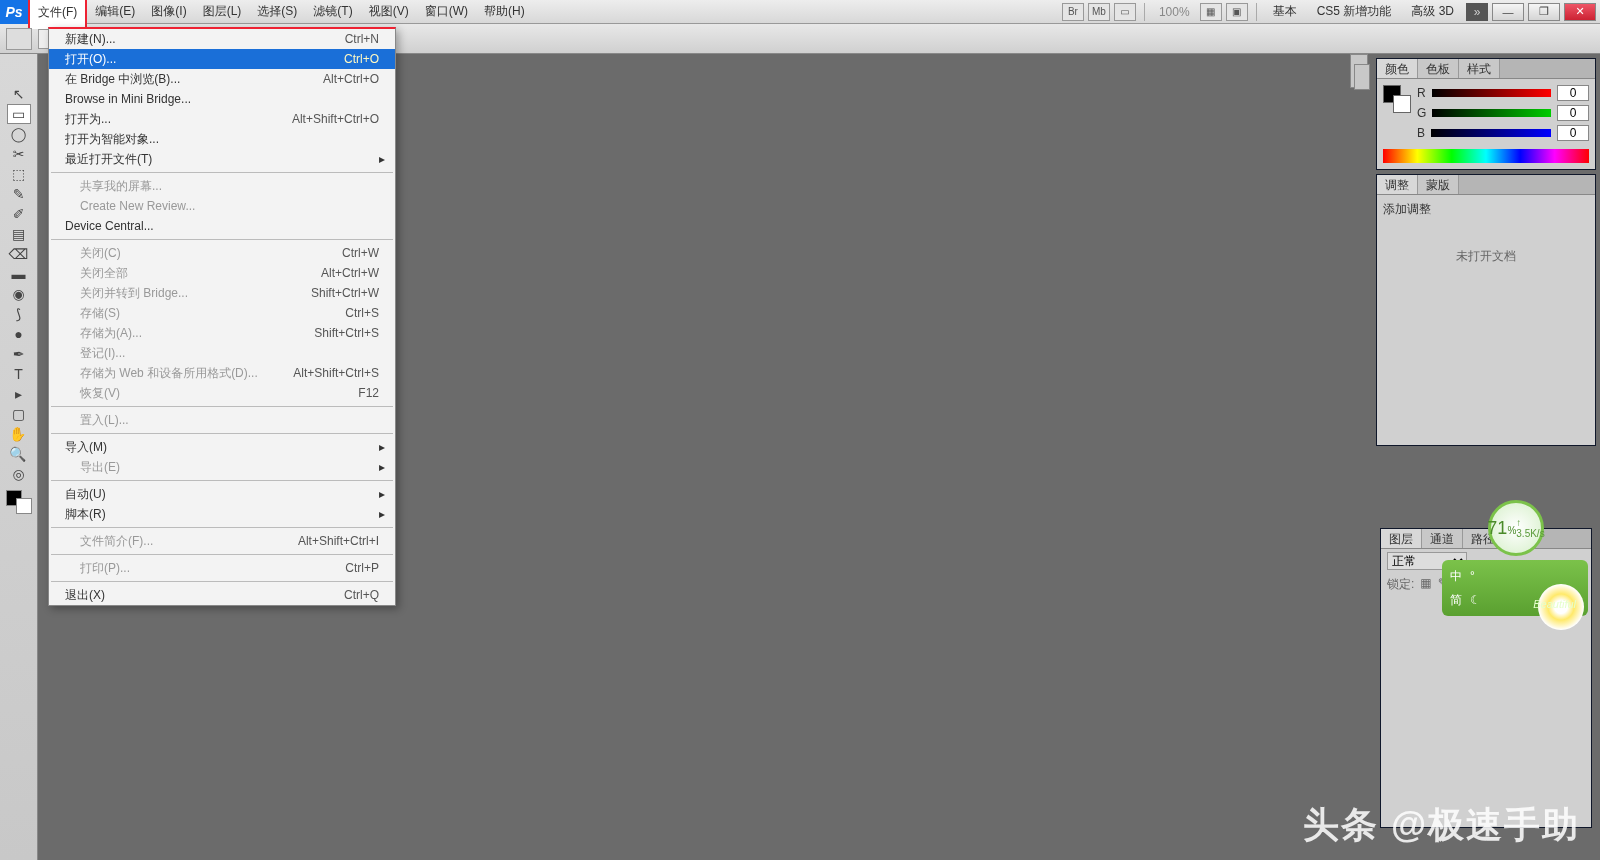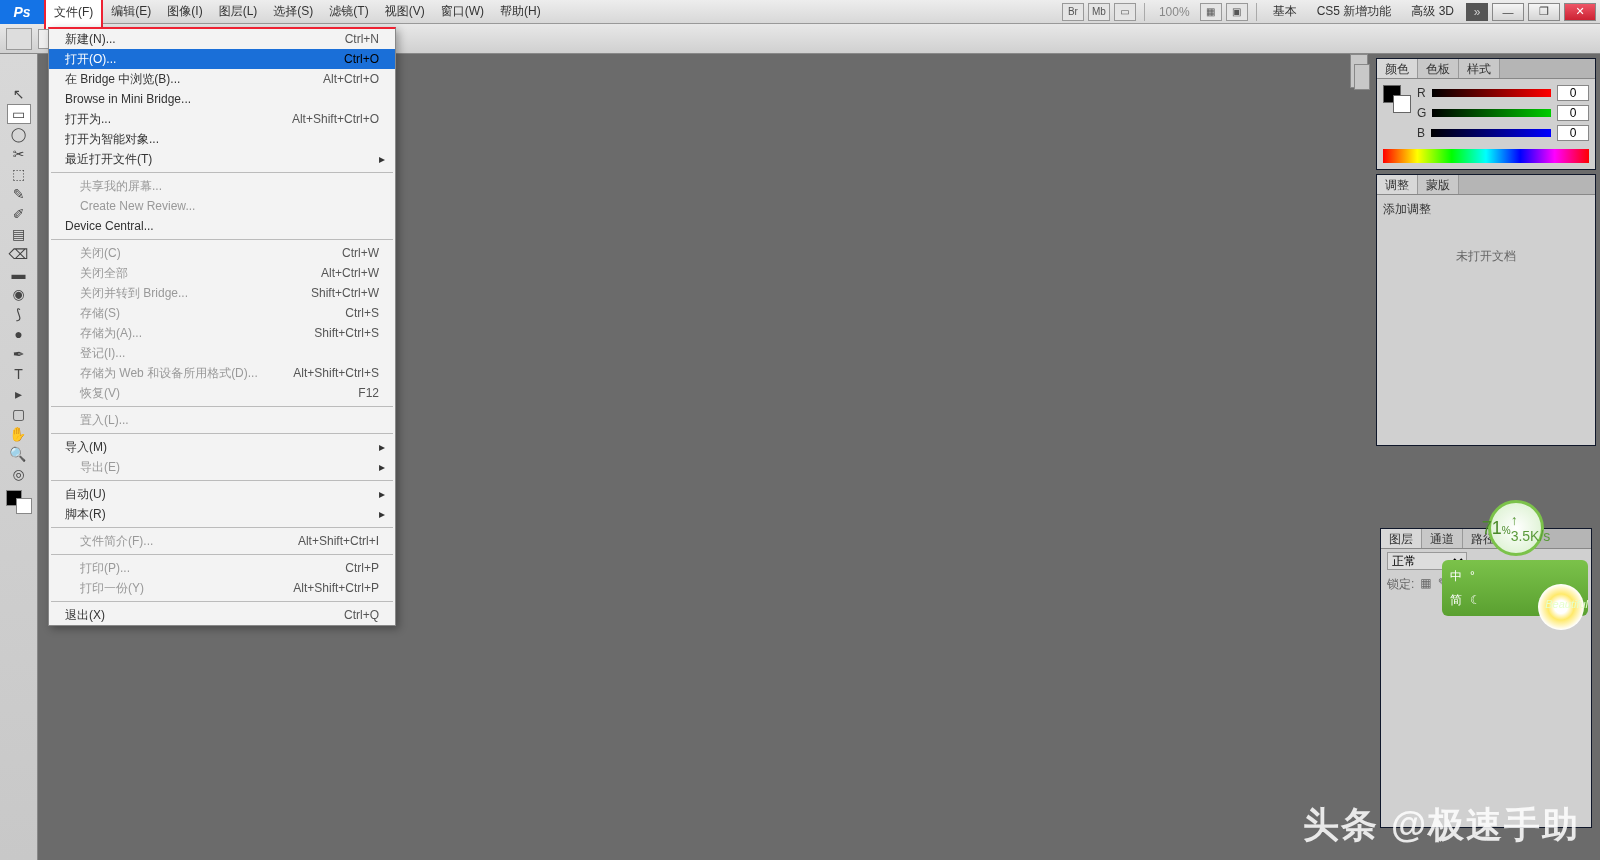--- a/index.html
+++ b/index.html
@@ -1,19 +1,19 @@
 <!DOCTYPE html>
 <html><head>
 <meta charset="utf-8">
 <style>
 * { margin: 0; padding: 0; box-sizing: border-box; font-family: "Microsoft YaHei", "SimSun", Arial, sans-serif; font-size: 12px; }
 body { width: 1600px; height: 860px; background: #6b6b6b; overflow: hidden; position: relative; }
 
 .menubar { height: 24px; background: linear-gradient(#ededed, #d8d8d8); border-bottom: 1px solid #999; display: flex; align-items: center; }
-.ps-logo { width: 44px; height: 24px; background: #1473e6; color: #fff; display: flex; align-items: center; justify-content: center; font-weight: bold; font-style: italic; font-size: 14px; }
+.ps-logo { width: 28px; height: 24px; background: #1473e6; color: #fff; display: flex; align-items: center; justify-content: center; font-weight: bold; font-style: italic; font-size: 14px; }
 .menubar .menu { padding: 0 8px; height: 35px; display: flex; align-items: center; color: #333; cursor: default; }
 .menubar .menu.active { background: #fff; border: 2px solid #e23; border-bottom: none; }
 .menubar .right-group { margin-left: auto; display: flex; align-items: center; gap: 4px; padding-right: 4px; }
 .mb-icon { width: 22px; height: 18px; border: 1px solid #999; background: #e5e5e5; display:flex;align-items:center;justify-content:center;font-size:10px;color:#555;}
 .mb-sep { width: 1px; height: 18px; background: #aaa; margin: 0 4px; }
 .ws-btn { padding: 2px 8px; color: #333; }
 .ws-arrow { width: 22px; height: 18px; background: #555; color:#ccc; display:flex;align-items:center;justify-content:center;}
 .win-btn { width: 32px; height: 18px; border: 1px solid #888; background: linear-gradient(#f5f5f5,#d5d5d5); display:flex;align-items:center;justify-content:center;font-size:11px;color:#444;}
 .win-btn.close { background: linear-gradient(#e56,#c23); color:#fff; }
 
@@ -29,21 +29,21 @@
 .toolbox .t.sel { background:#fff; border:1px solid #888;}
 .toolbox .sw { width:26px; height:24px; margin-top:4px; position:relative;}
 .toolbox .sw .fg{position:absolute;width:16px;height:16px;background:#000;border:1px solid #888;top:0;left:0;}
 .toolbox .sw .bg{position:absolute;width:16px;height:16px;background:#fff;border:1px solid #888;bottom:0;right:0;}
 
 .dropdown { position:absolute; left:48px; top:27px; width:348px; background:#f3f3f3; border:1px solid #888; border-top:2px solid #e23; box-shadow:3px 3px 8px rgba(0,0,0,0.3); z-index:100;}
 .dropdown .mi { height:20px; display:flex; align-items:center; padding:0 16px; color:#333; position:relative;}
 .dropdown .mi .sc { margin-left:auto; color:#555;}
 .dropdown .mi .arr { position:absolute; right:10px; color:#333;}
 .dropdown .mi.sel { background:#1a6fd8; color:#fff;}
-.dropdown .mi.sel .sc { color:#000000;}
+.dropdown .mi.sel .sc { color:#fef9c3;}
 .dropdown .mi.dis { color:#999;padding-left:31px;}
 .dropdown .sep { height:1px; background:#bbb; margin:3px 2px;}
 
 .canvas { position:absolute; left:38px; top:54px; right:228px; bottom:0; background:#6b6b6b;}
 
 .right-dock { position:absolute; right:0; top:54px; width:228px; bottom:0; background:#6b6b6b;}
 .dock-btn { position:absolute; left:-18px; top:10px; width:16px; height:26px; background:#c8c8c8; border:1px solid #888;}
 .panel { margin:4px 4px 0 4px; background:#d0d0d0; border:1px solid #0f172a;}
 .panel .tabs{ display:flex; height:20px; background:#b5b5b5; border-bottom:1px solid #888;}
 .panel .tab{ padding:2px 8px; color:#333; background:#c8c8c8; border-right:1px solid #999;}
@@ -61,25 +61,25 @@
 .csw .b{position:absolute;width:18px;height:18px;background:#fff;border:1px solid #666;bottom:0;right:0;}
 .adj-body{ text-align:center; padding:30px 0; color:#666;}
 
 .layers-panel{ position:absolute; left:4px; right:4px; top:470px;}
 .layers-panel .row{ display:flex; align-items:flex-start; gap:6px; padding:3px 6px; color:#666; font-size:11px;}
 .layers-panel select{ width:80px;height:18px;border:1px solid #999;background:#ddd;}
 
 .widget{ position:absolute; right:12px; bottom:200px; width:150px; height:120px;}
 .widget .circle{ position:absolute; top:-40px; left:50px; width:56px; height:56px; border-radius:50%; background:radial-gradient(#fff,#d5efc8); border:3px solid #7bc24a; display:flex; flex-direction:row; align-items:center; justify-content:center;}
 .widget .circle .p{ font-size:18px; color:#4a8a2a;}
-.widget .circle .s{ font-size:14px; color:#5a9a3a;}
+.widget .circle .s{ font-size:10px; color:#5a9a3a;}
 .widget .bar{ position:absolute; top:20px; right:0; width:146px; height:56px; background:linear-gradient(#7bc24a,#5aa030); border-radius:6px; display:flex; flex-direction:column; justify-content:space-around; padding:4px 8px; color:#fff;}
 .widget .bar .r{ display:flex; align-items:center; gap:8px;}
 .widget .flower{ position:absolute; right:4px; top:24px; width:46px; height:46px; background:radial-gradient(circle,#fff 20%,#ffe96a 40%, #fff 70%); border-radius:50%;}
-.widget .bt{ position:absolute; right:0; bottom:6px; color:#e5ffcc; font-style:italic; font-size:11px;}
+.widget .bt{ position:absolute; right:12px; bottom:6px; color:#e5ffcc; font-style:italic; font-size:11px;}
 
 .watermark{ position:absolute; right:20px; bottom:10px; color:rgba(255,255,255,0.85); font-size:36px; font-weight:bold; letter-spacing:2px;}
 .collapsed-strip{position:absolute; right:232px; top:54px; width:18px; height:34px; background:#c8c8c8; border:1px solid #888; display:flex;align-items:center;justify-content:center;color:#666;font-size:10px;}
 </style>
 </head>
 <body>
 
 <div class="menubar">
   <div class="ps-logo">Ps</div>
   <div id="menus" style="display: flex;">
@@ -245,24 +245,20 @@
     </div>
     <div class="sep"></div>
     <div class="mi dis">
       <span>文件简介(F)...</span>
       <span class="sc">Alt+Shift+Ctrl+I</span>
     </div>
     <div class="sep"></div>
     <div class="mi dis">
       <span>打印(P)...</span>
       <span class="sc">Ctrl+P</span>
-    </div>
-    <div class="mi dis">
-      <span>打印一份(Y)</span>
-      <span class="sc">Alt+Shift+Ctrl+P</span>
     </div>
     <div class="sep"></div>
     <div class="mi">
       <span>退出(X)</span>
       <span class="sc">Ctrl+Q</span>
     </div>
   </div>
 
 <div class="canvas"></div>
 

